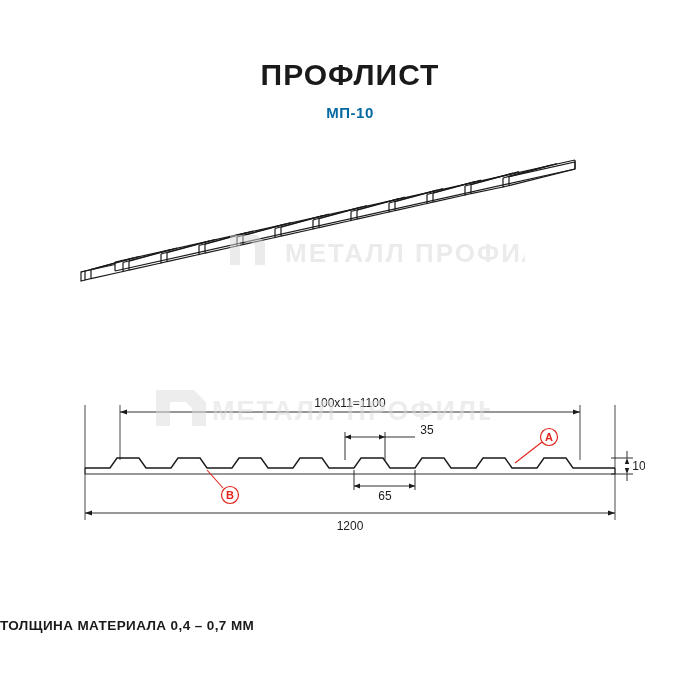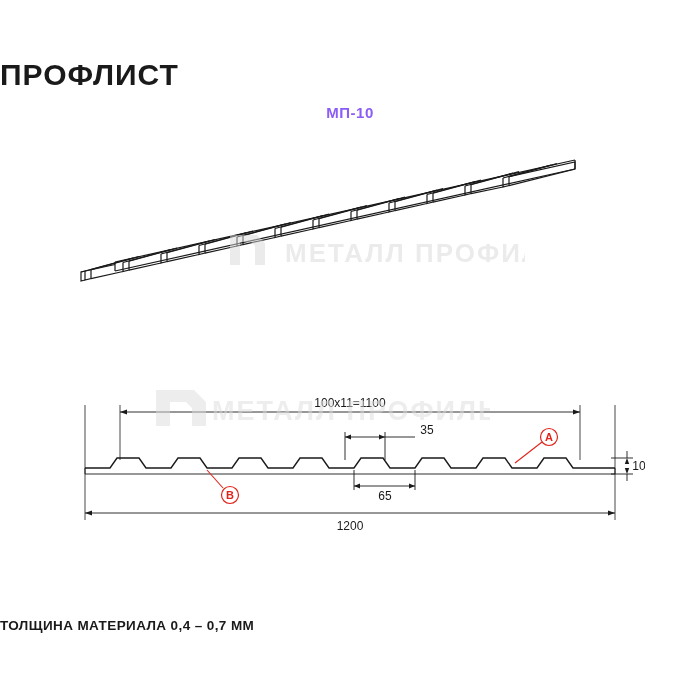--- a/index.html
+++ b/index.html
@@ -8,29 +8,29 @@
     background:#ffffff;
     font-family:"Liberation Sans", sans-serif;
     color:#1a1a1a;
     position:relative;
     overflow:hidden;
   }
   .stage{position:absolute;inset:0;}
 
   .title{
     position:absolute;top:58px;left:0;width:700px;
-    text-align:left;
+    text-align:center;
     font-size:30px;font-weight:bold;letter-spacing:1px;
     color:#1a1a1a;
   }
   .subtitle{
     position:absolute;top:104px;left:0;width:700px;
     text-align:center;
     font-size:15px;font-weight:bold;letter-spacing:.5px;
-    color:#8b5cf6;
+    color:#0369a1;
   }
   .footnote{
     position:absolute;top:618px;left:0;width:700px;
     font-size:13.5px;font-weight:bold;letter-spacing:.4px;
     color:#1a1a1a;
   }
 
   svg{display:block;}
   .iso{position:absolute;top:140px;left:55px;}
   .sect{position:absolute;top:380px;left:55px;}

